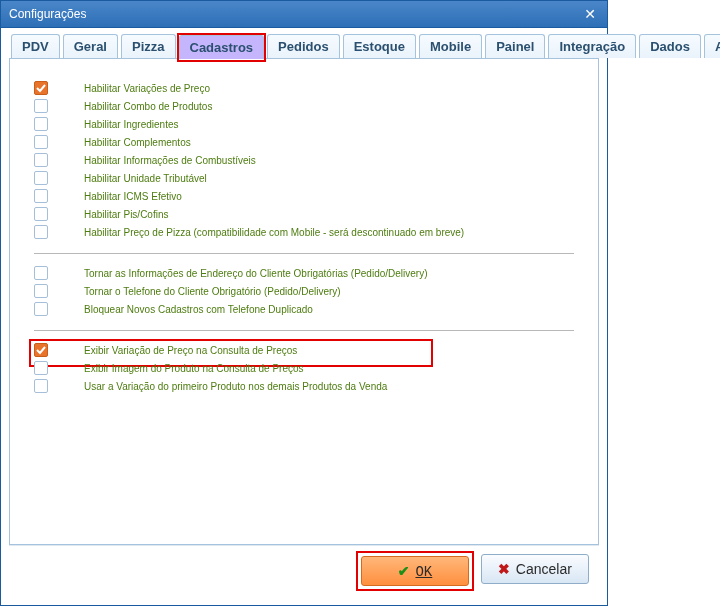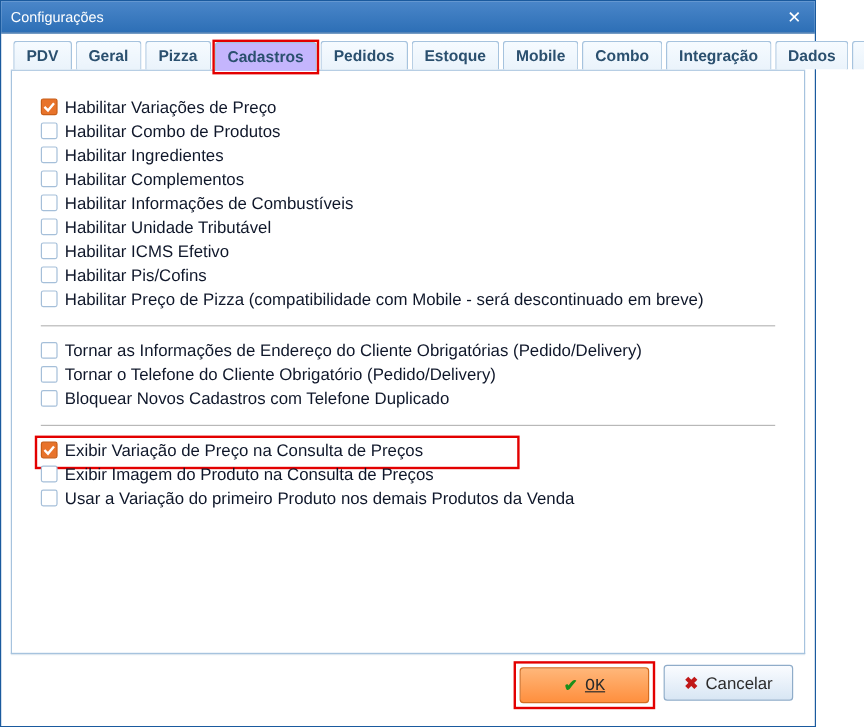--- a/index.html
+++ b/index.html
@@ -22,21 +22,21 @@
   }
   * { box-sizing: border-box; }
   body {
     margin: 0;
     font-family: Tahoma, Verdana, sans-serif;
     font-size: 14px;
     color: var(--text);
     background: #fff;
   }
   .window {
-    width: 680px;
+    width: 608px;
     height: 606px;
     border: 1px solid var(--border-blue);
     display: flex;
     flex-direction: column;
     background: #fff;
   }
   .titlebar {
     height: 27px;
     background: linear-gradient(to bottom, var(--titlebar-top), var(--titlebar-bot));
     color: #fff;
@@ -127,21 +127,21 @@
     border-radius: 2px;
     flex: 0 0 14px;
     cursor: pointer;
   }
   .chk.checked {
     background: var(--check-orange);
     border-color: #c85e18;
   }
   .chk.checked svg { display: block; }
   .chk svg { display: none; width: 10px; height: 10px; }
-  .lbl { font-size: 14px; color: #0f172a; }
+  .lbl { font-size: 10px; color: #4d7c0f; margin-left: 30px; }
   .divider {
     height: 1px;
     background: var(--divider);
     margin: 10px 0 8px 0;
   }
   .footer {
     display: flex;
     justify-content: flex-end;
     gap: 10px;
     padding: 8px 10px 9px 0;
@@ -194,21 +194,21 @@
   </div>
   <div class="client">
     <div class="tabstrip" id="tabstrip">
         <div class="tab">PDV</div>
         <div class="tab">Geral</div>
         <div class="tab">Pizza</div>
         <div class="tab active highlight">Cadastros</div>
         <div class="tab">Pedidos</div>
         <div class="tab">Estoque</div>
         <div class="tab">Mobile</div>
-        <div class="tab">Combo</div>
+        <div class="tab">Painel</div>
         <div class="tab">Integração</div>
         <div class="tab">Dados</div>
         <div class="tab">API</div>
       </div>
     <div class="panel" id="panel">
         <div class="group">
           <div class="row">
             <span class="chk checked">
               <svg viewBox="0 0 10 10">
                 <path d="M1 5 L4 8 L9 2" stroke="#fff" stroke-width="2" fill="none"></path>

